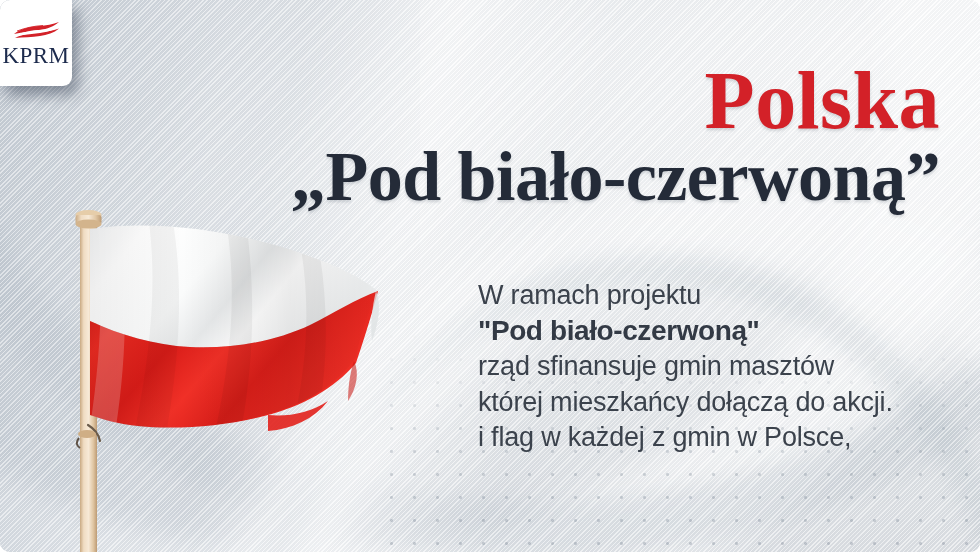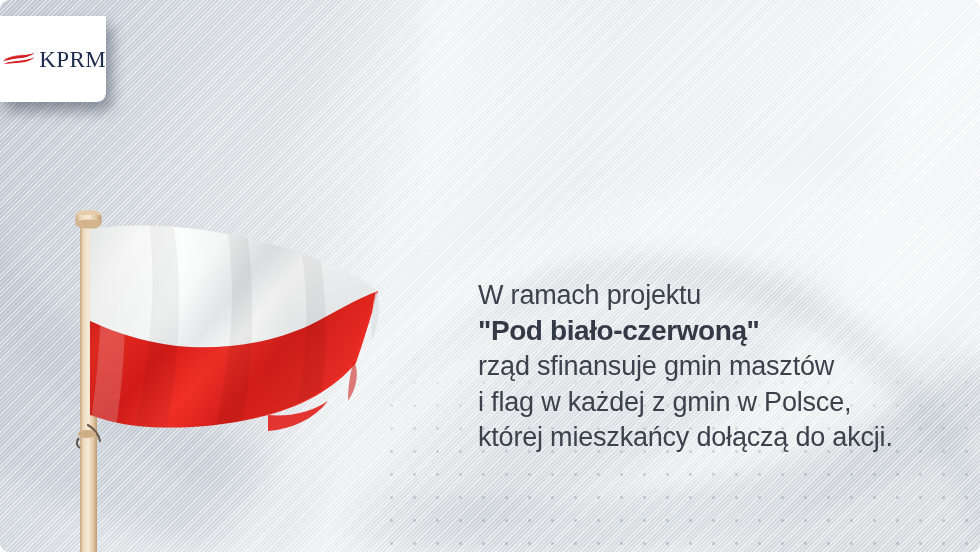--- a/index.html
+++ b/index.html
@@ -108,28 +108,29 @@
   }
   .vignette-left {
     position: absolute;
     left: 0; top: 0; bottom: 0; width: 420px;
     background: linear-gradient(100deg, rgba(178,188,199,0.55) 0%, rgba(200,208,217,0.22) 45%, rgba(255,255,255,0) 100%);
   }
 
   
   .kprm-plate {
     position: absolute;
-    left: 0; top: 16px;
-    width: 106px;
+    left: 0; top: 0;
+    width: 72px;
     height: 86px;
     background: #ffffff;
     border-bottom-right-radius: 9px;
     box-shadow: 6px 9px 14px rgba(40,52,70,0.45);
     z-index: 8;
     display: flex;
+    flex-direction: column;
     align-items: center;
     justify-content: center;
     gap: 2px;
   }
   .kprm-emblem {
     width: 52px;
     height: 22px;
     display: block;
   }
   .kprm-word {
@@ -317,22 +318,26 @@
         </g>
 
         <path d="M338 96 C344 110, 340 130, 334 146 C332 132, 334 112, 338 96 Z" fill="#dfe2e4" opacity="0.8"></path>
         <path d="M316 166 C322 178, 318 194, 310 206 C310 192, 312 178, 316 166 Z" fill="#c9140f" opacity="0.55"></path>
 
         <path d="M230 220 C250 222, 272 218, 290 206 C276 224, 254 234, 230 236 Z" fill="#e2211c" opacity="0.9"></path>
       </g>
     </svg>
   </div>
 
+  <div class="headline">
+    <span class="hl-polska">Polska</span>
+    <span class="hl-quote">„Pod biało-czerwoną”</span>
+  </div>
 
   <div class="body-copy">
     <span class="ln">W ramach projektu</span>
     <span class="ln strong">"Pod biało-czerwoną"</span>
     <span class="ln">rząd sfinansuje gmin masztów</span>
+    <span class="ln">której mieszkańcy dołączą do akcji.</span>
     <span class="ln">i flag w każdej z gmin w Polsce,</span>
-    <span class="ln">której mieszkańcy dołączą do akcji.</span>
   </div>
 
 </div>
 
 </body></html>

